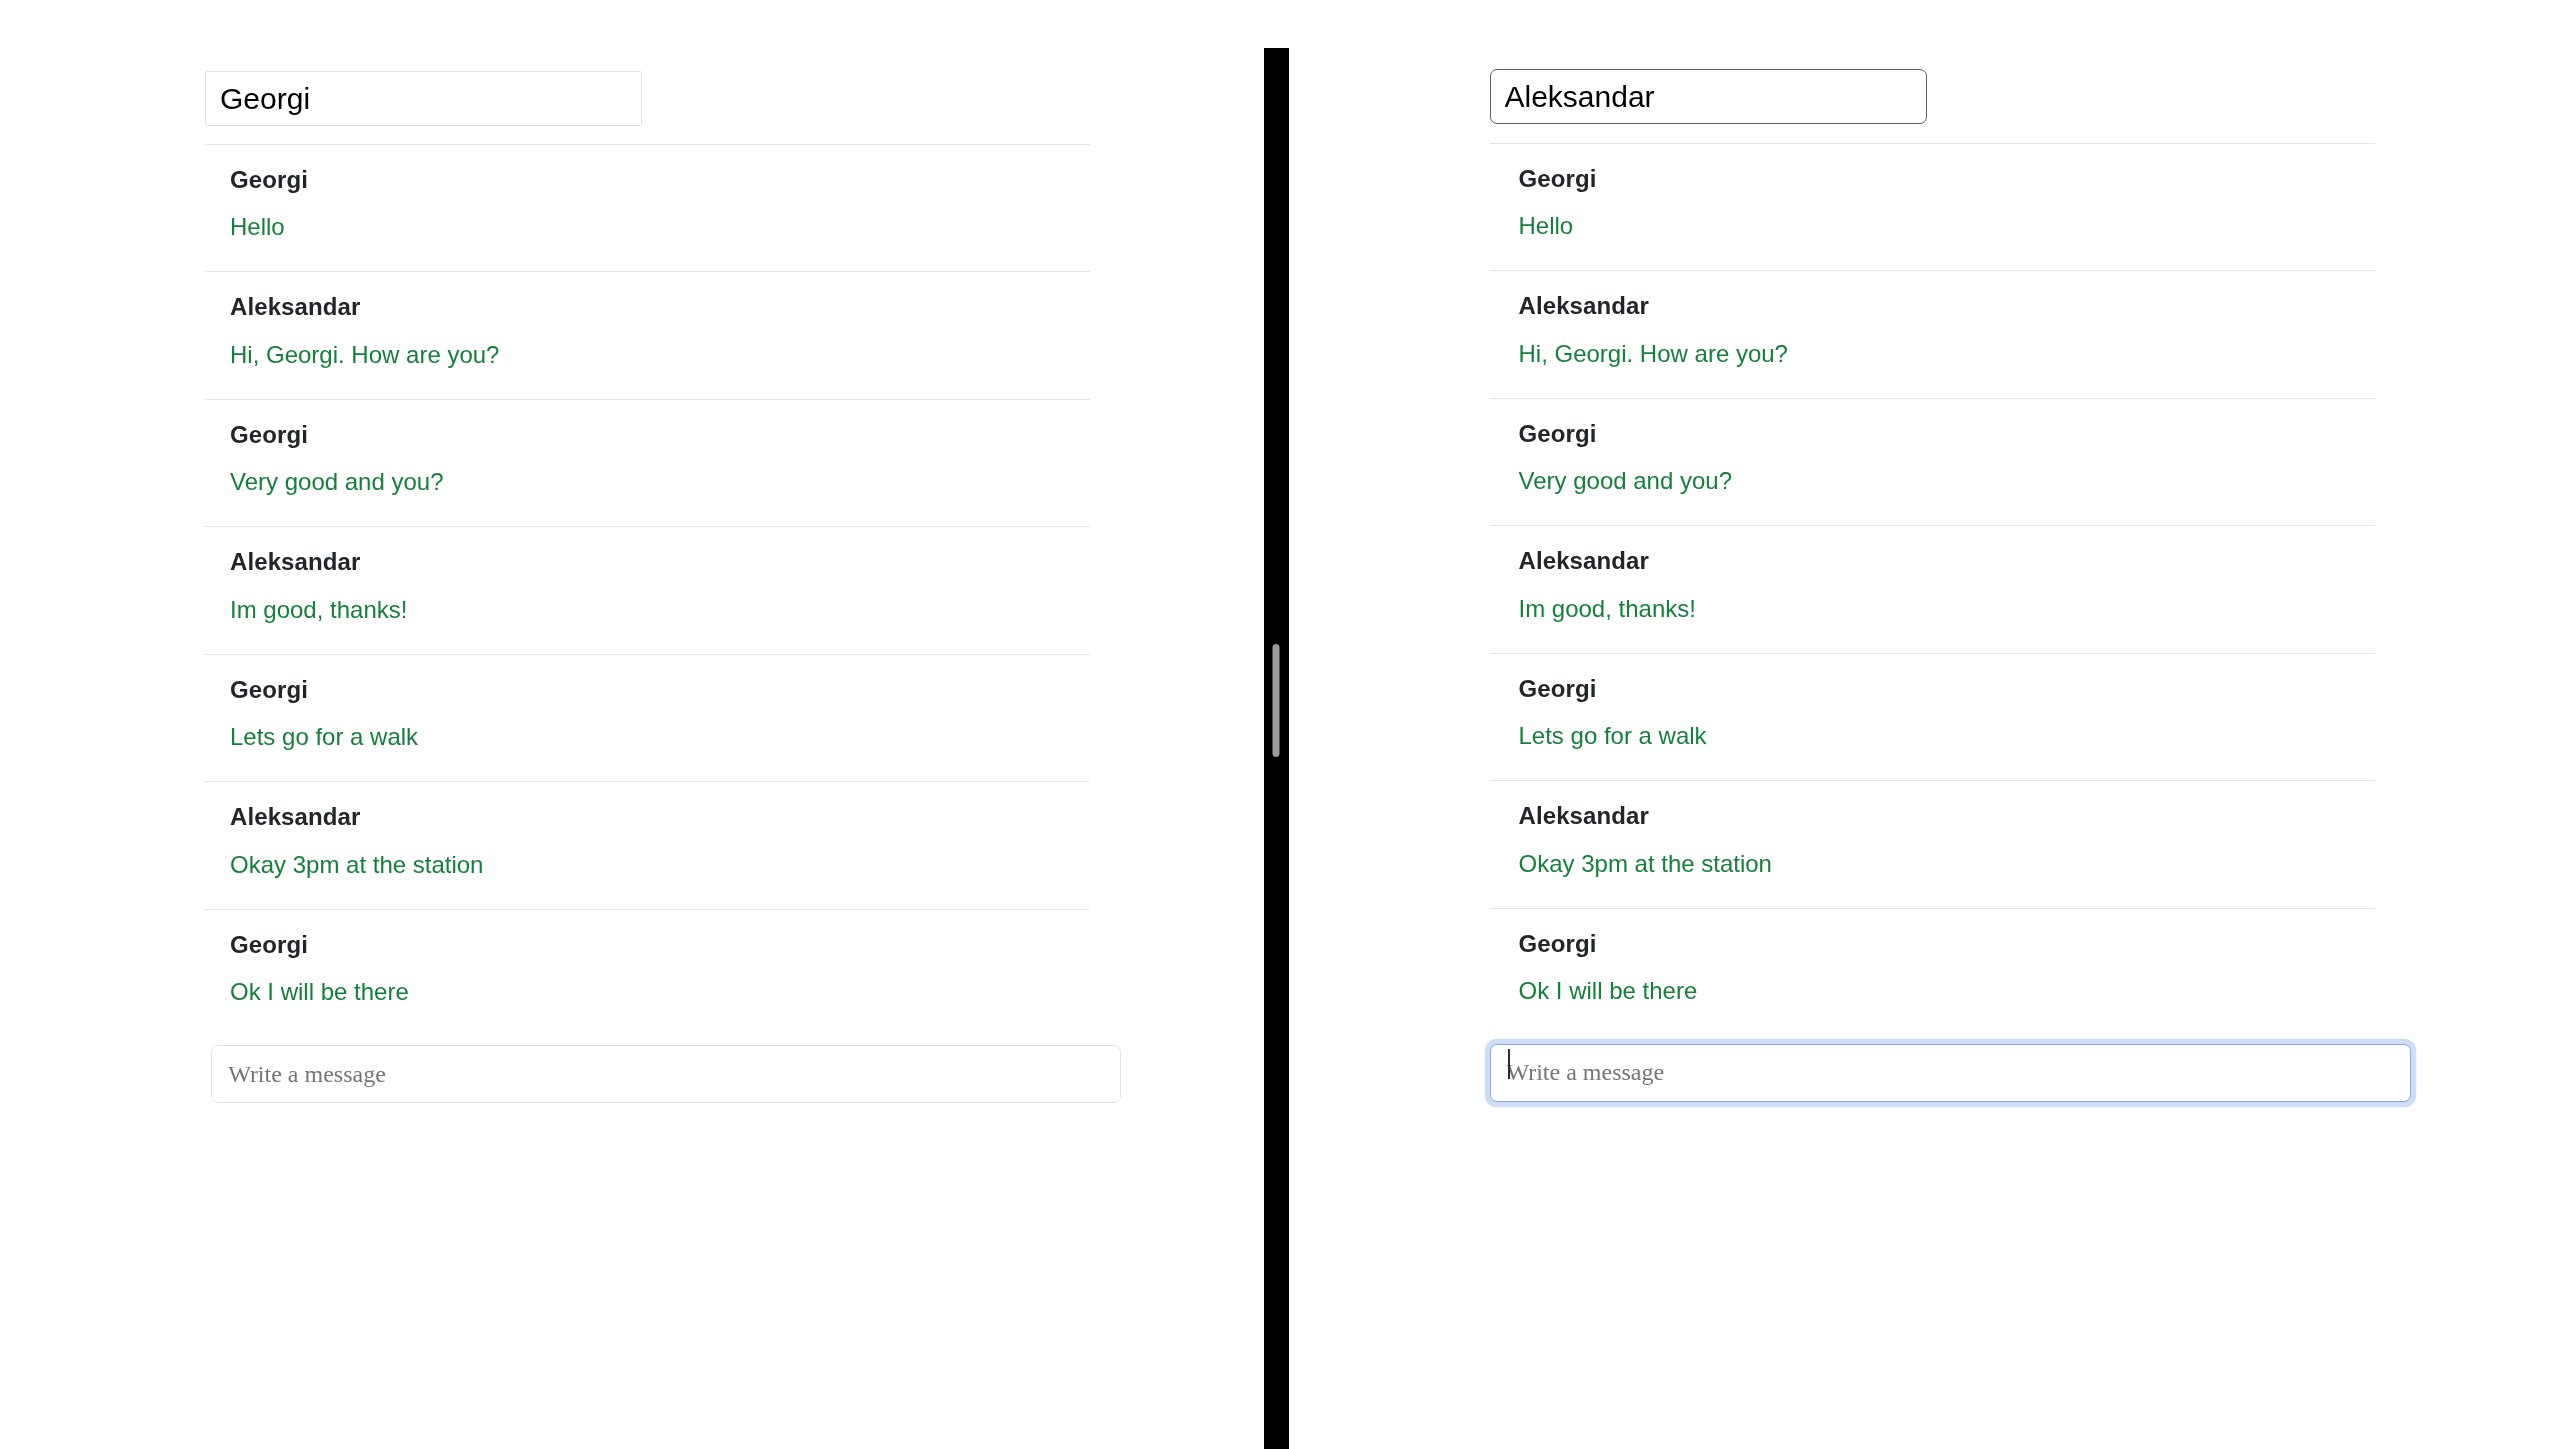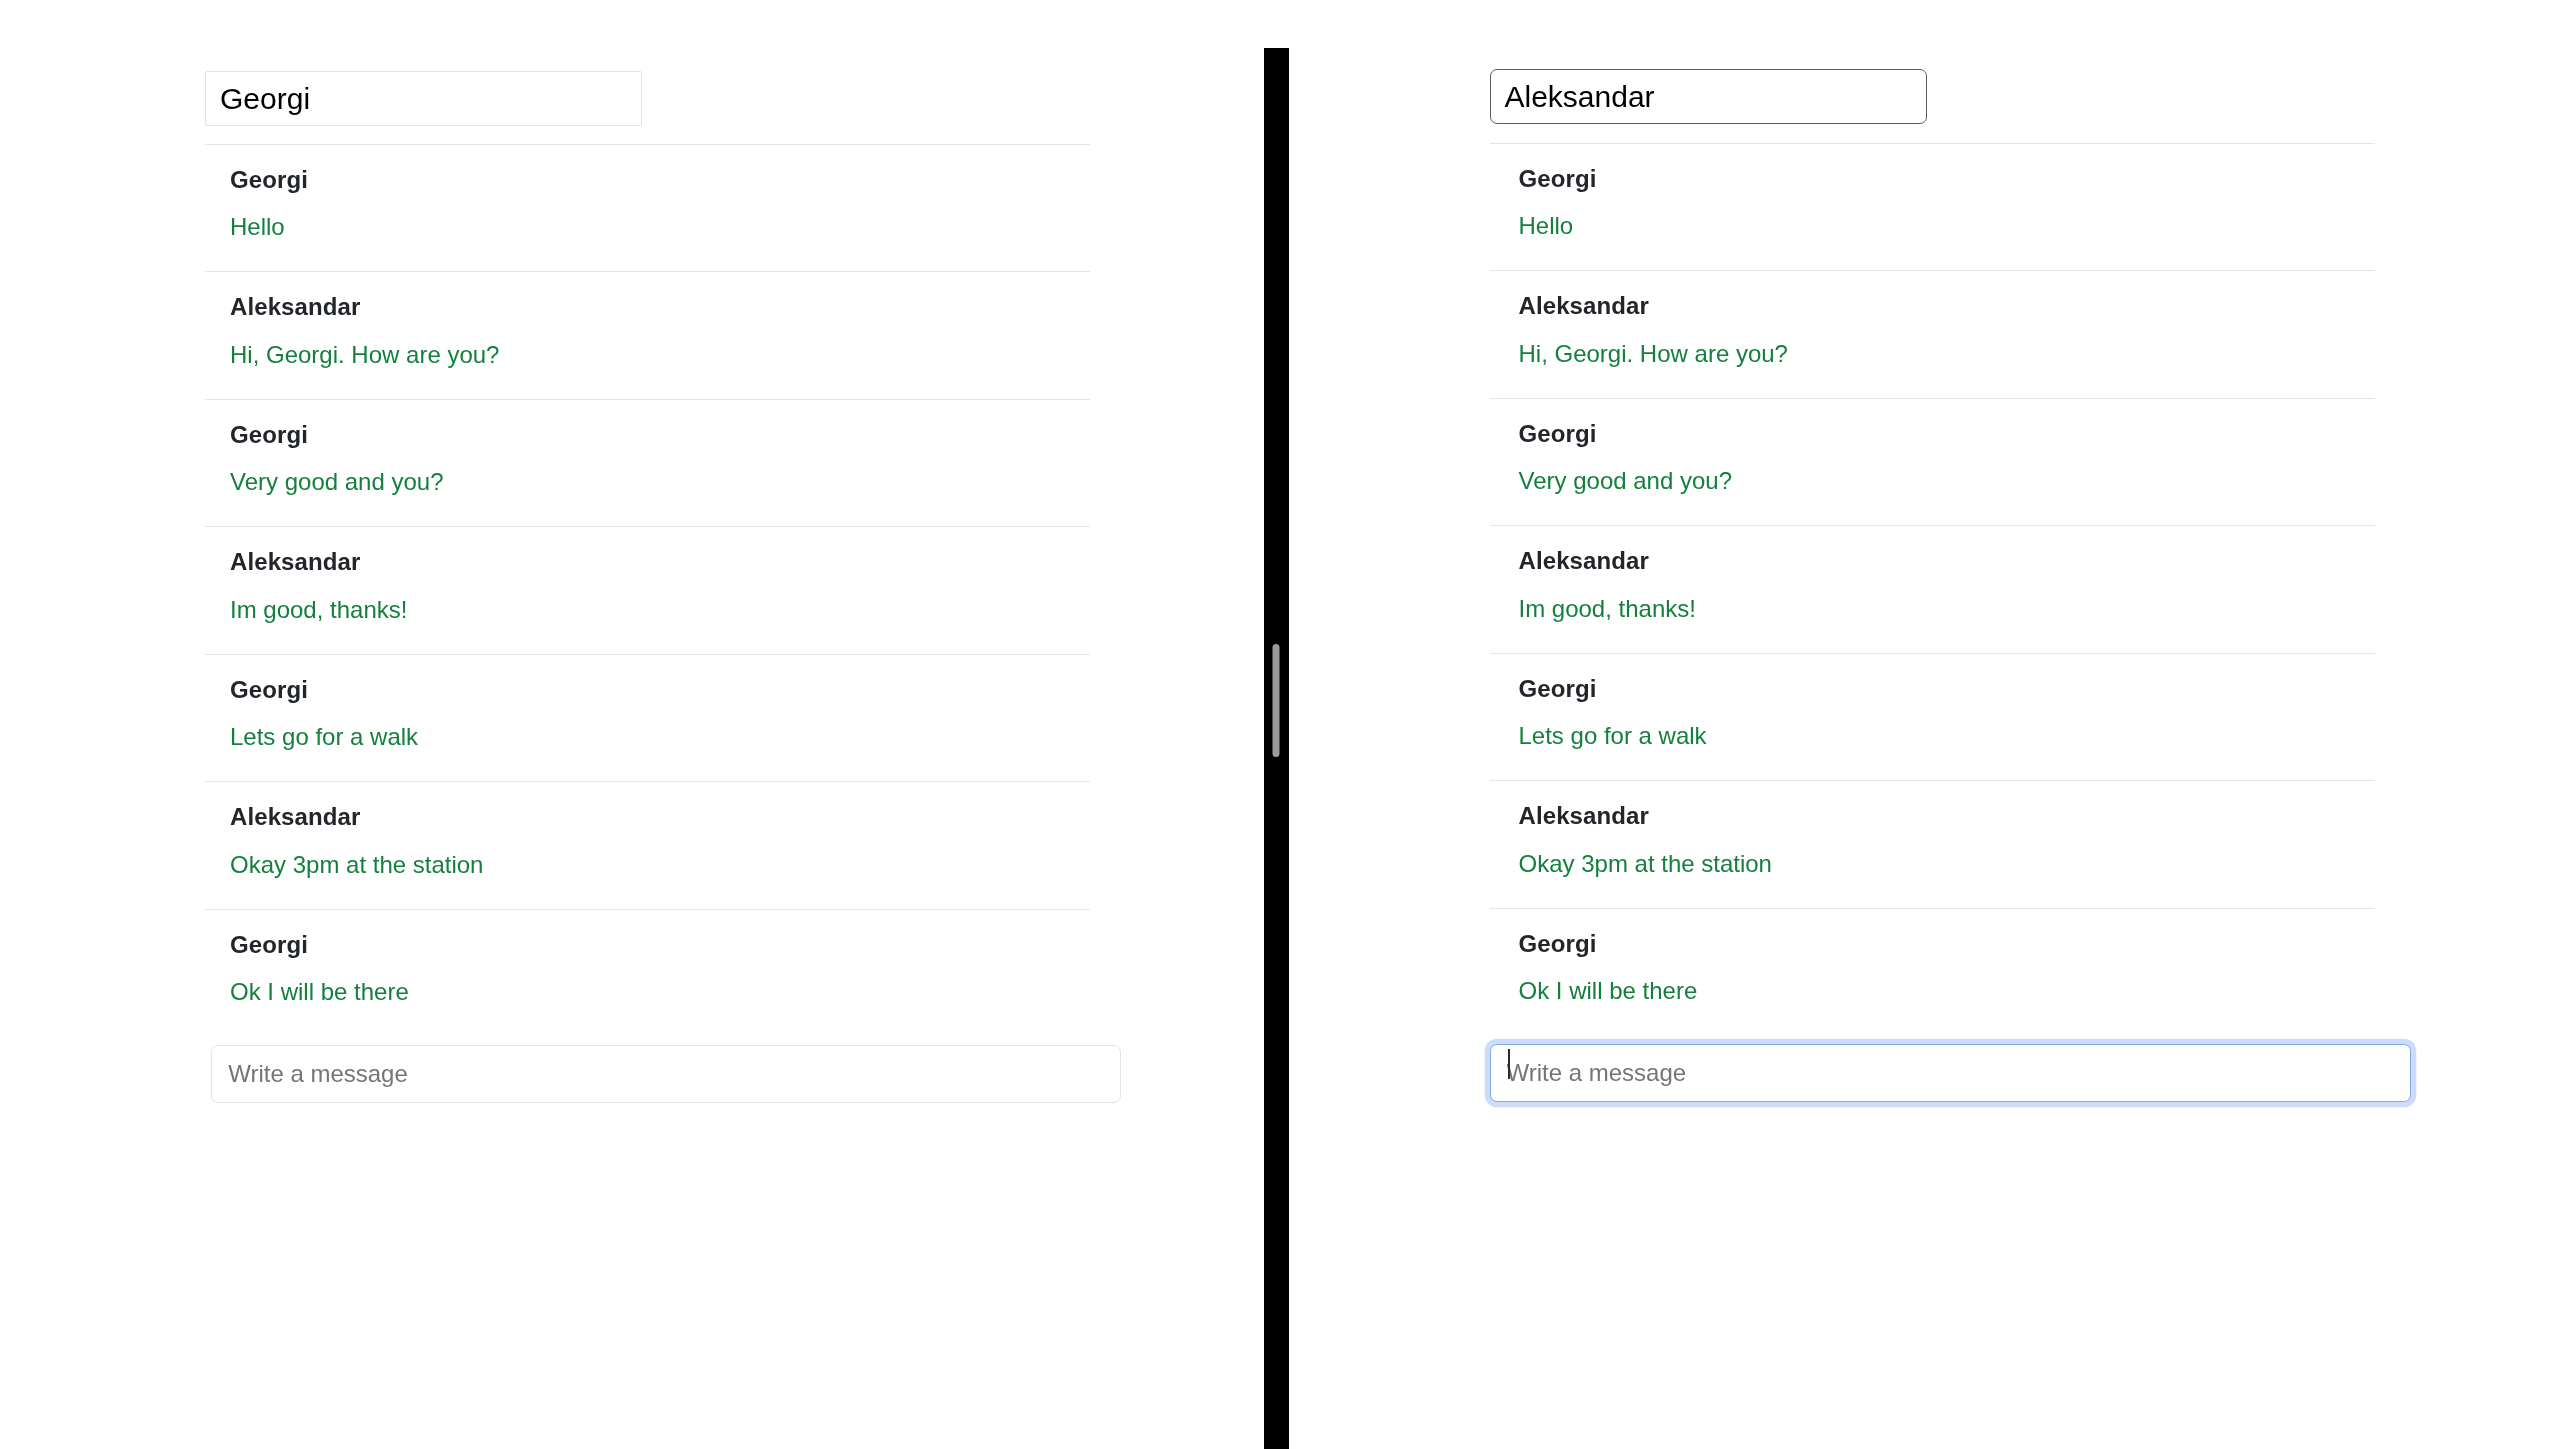--- a/index.html
+++ b/index.html
@@ -104,21 +104,21 @@
     padding-left: 6.2px;
   }
   .panel-right .compose-wrap { padding-left: 0px; }
 
   .compose {
     box-sizing: border-box;
     display: block;
     width: 910px;
     height: 58px;
     padding: 0 16px;
-    font-family: Liberation Sans, sans-serif;
+    font-family: Liberation Serif, serif;
     font-size: 24px;
     line-height: 57px;
     color: #0f766e;
     background: #ffffff;
     border: 0.9px solid #dfe3e8;
     border-radius: 7px;
     outline: none;
   }
   .compose.focused {
     width: 921px;

